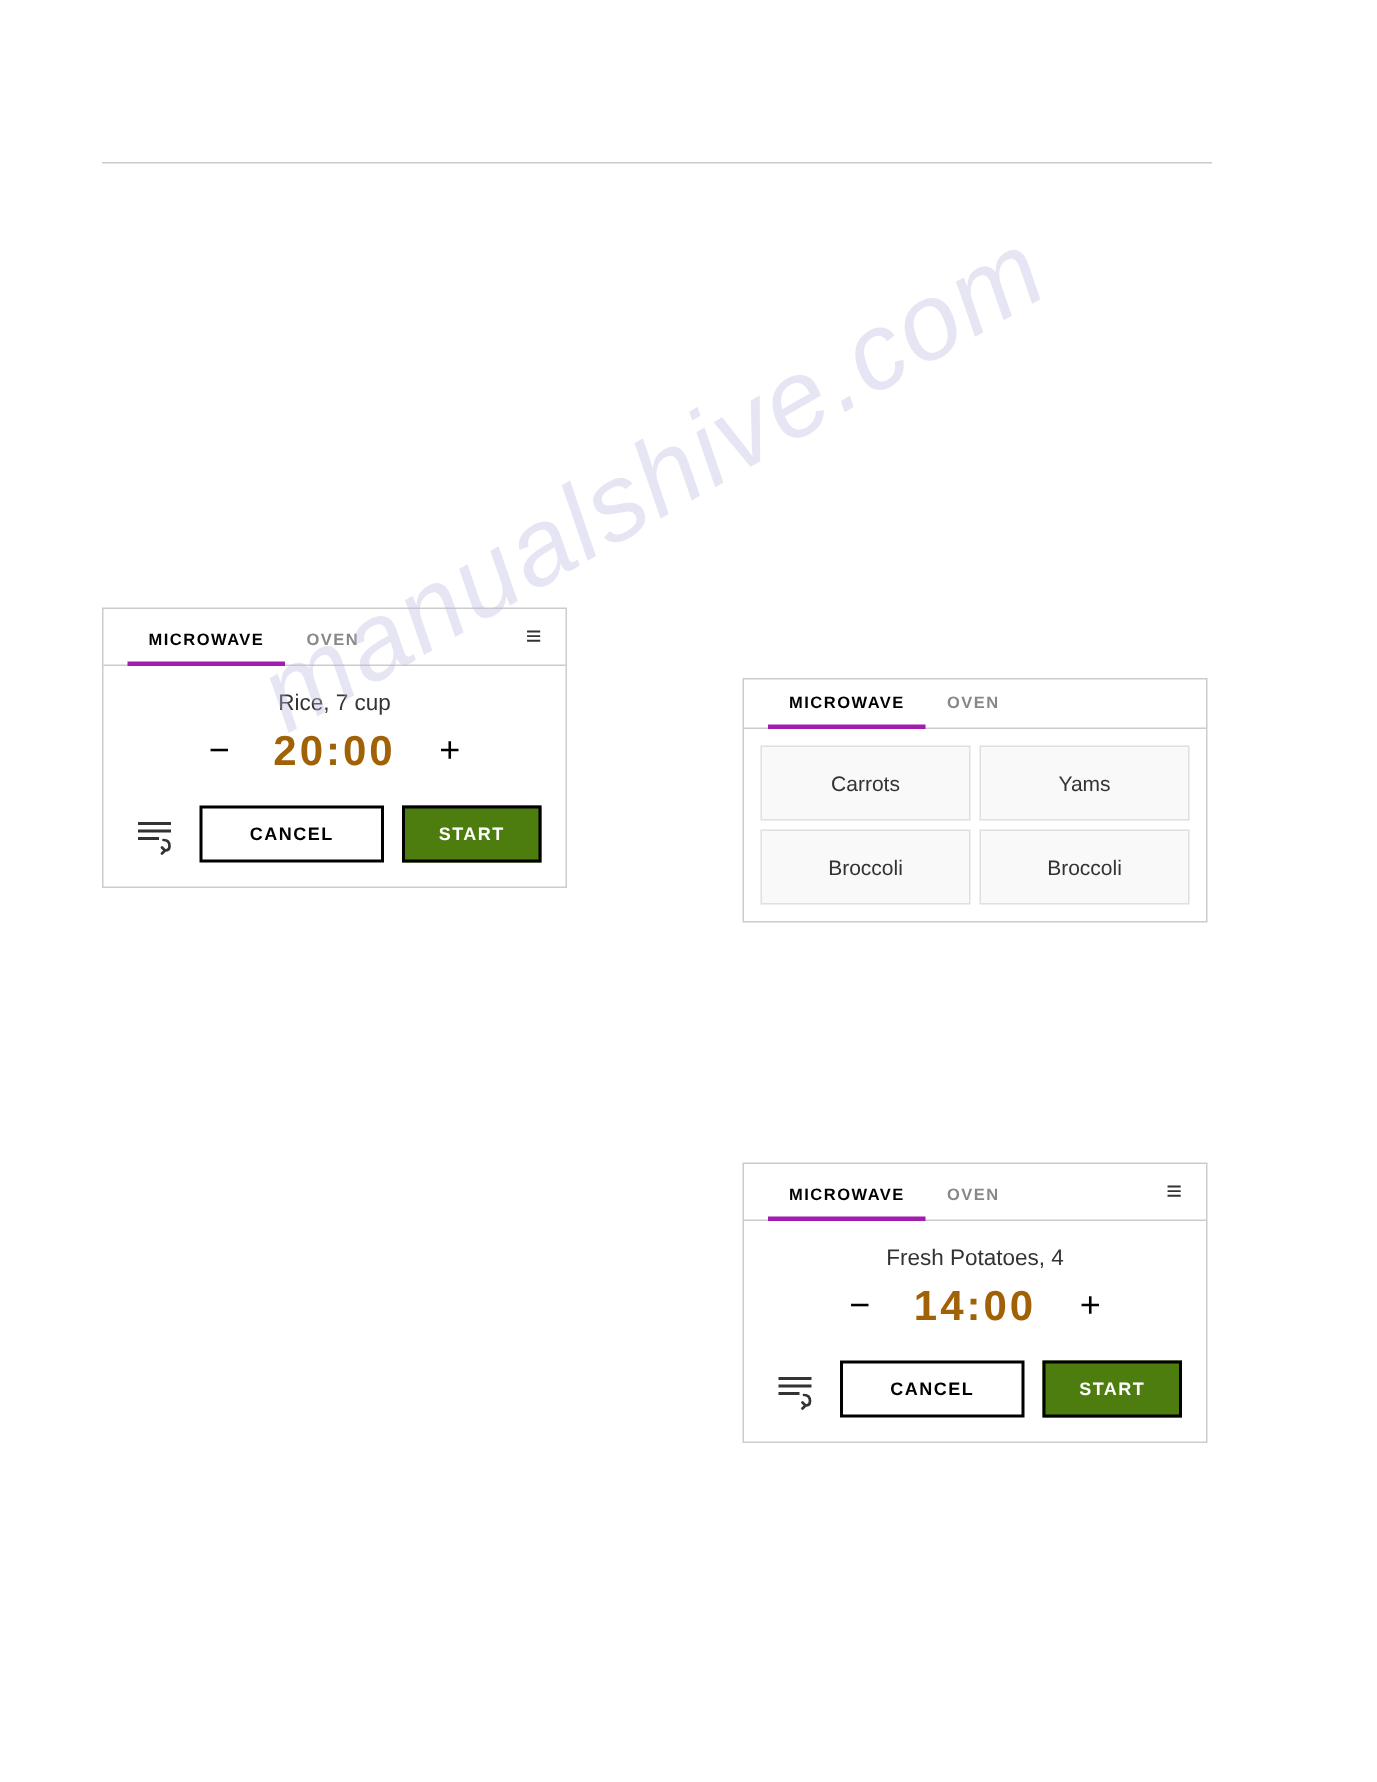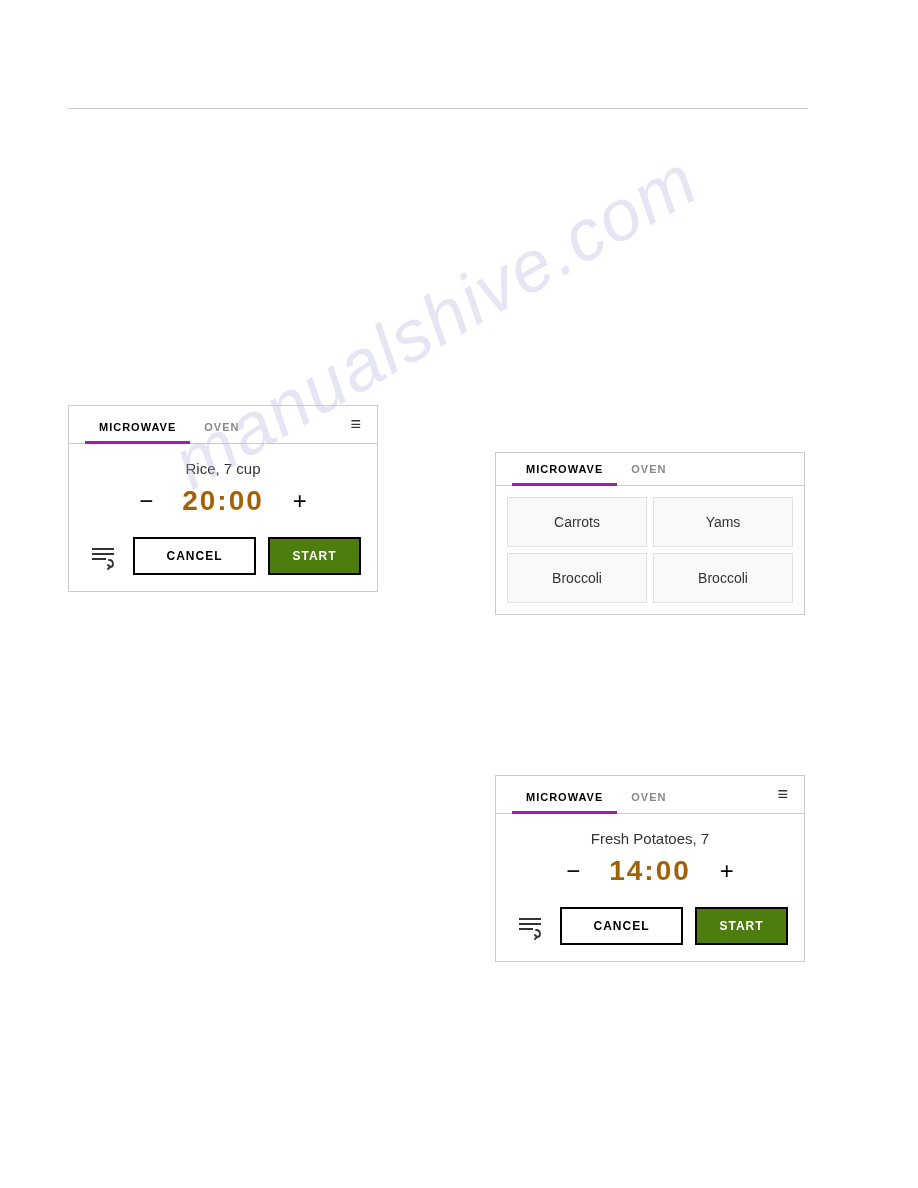--- a/index.html
+++ b/index.html
@@ -267,21 +267,21 @@
     </div>
   </div>
 
   <div class="panel-3">
     <div class="panel-tabs">
       <div class="panel-tab active">MICROWAVE</div>
       <div class="panel-tab">OVEN</div>
       <div class="panel-menu-icon">≡</div>
     </div>
 
-    <div class="panel-food-label">Fresh Potatoes, 7</div>
+    <div class="panel-food-label">Fresh Potatoes, 4</div>
 
     <div class="panel-timer-row">
       <button class="timer-btn">−</button>
       <span class="timer-display">14:00</span>
       <button class="timer-btn">+</button>
     </div>
 
     <div class="panel-actions">
       <div class="table-icon">
         <svg viewBox="0 0 28 28" fill="none" xmlns="http://www.w3.org/2000/svg">

